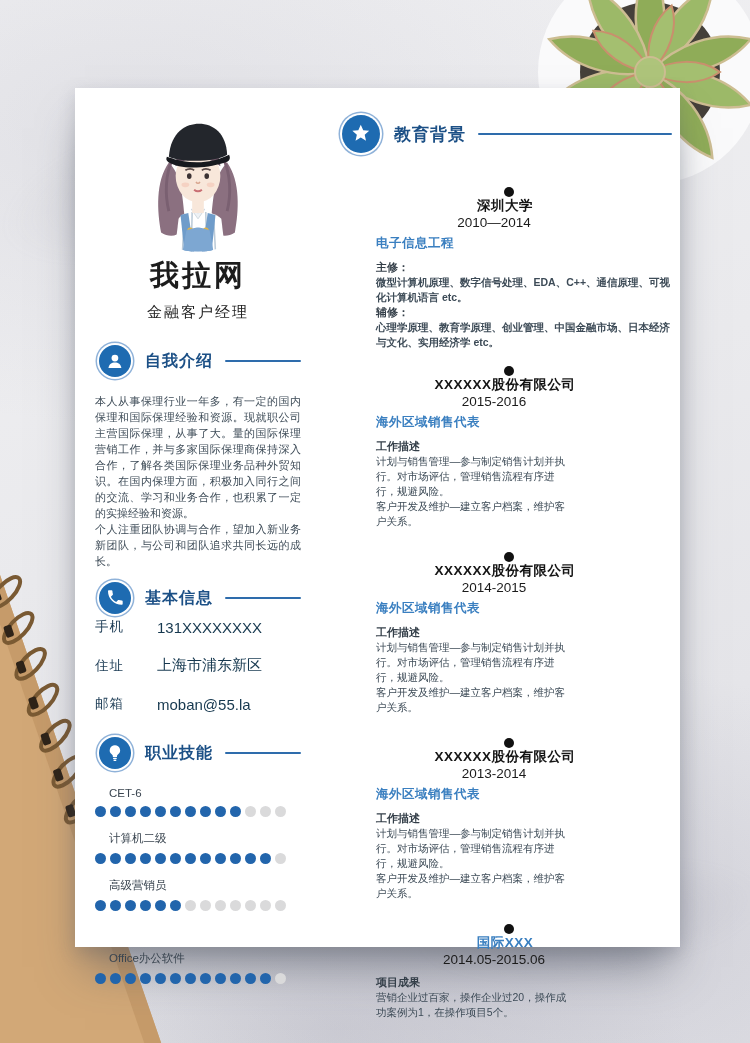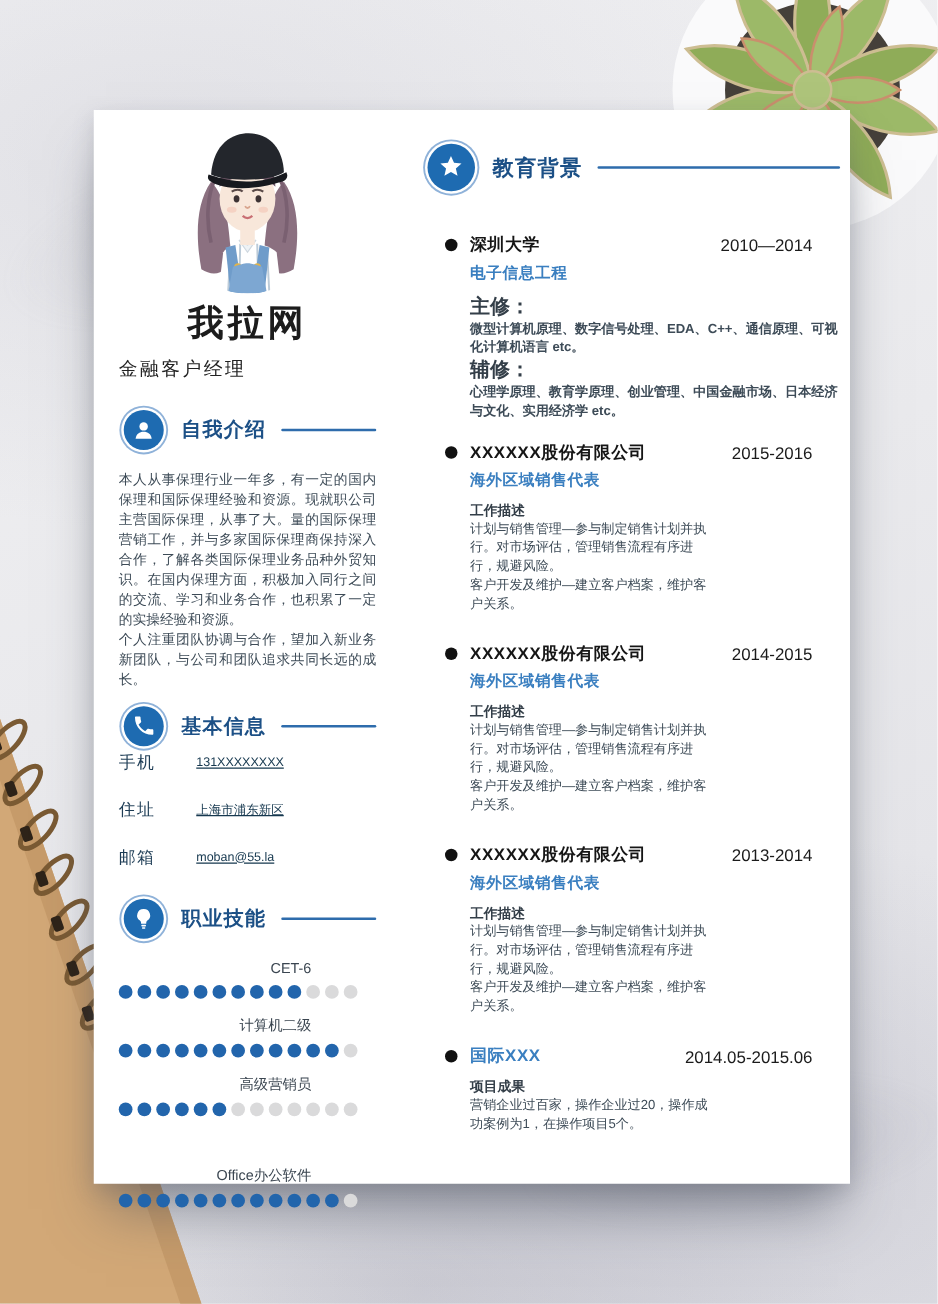--- a/index.html
+++ b/index.html
@@ -26,21 +26,21 @@
 
   
   .plant{ position:absolute; left:500px; top:-40px; width:280px; height:300px; z-index:2; }
 
   
   .page{
     position:absolute; left:75px; top:88px; width:605px; height:859px;
     background:#ffffff; z-index:5;
     box-shadow:0 30px 42px -10px rgba(70,75,90,.50), 0 6px 16px rgba(90,95,110,.22);
   }
-  .col-left { position:absolute; left:20px; top:1px; width:206px; }
+  .col-left { position:absolute; left:20px; top:18px; width:206px; }
   .col-right{ position:absolute; left:263px; top:23px; width:334px; }
 
   
   .sec-head{ display:flex; align-items:center; }
   .sec-icon{
     width:32px; height:32px; border-radius:50%;
     background:#1e6bb1; color:#fff; flex:0 0 auto;
     display:flex; align-items:center; justify-content:center;
     box-shadow:0 0 0 2px #fff, 0 0 0 3.5px #8fb2d9;
     margin:4px 2px 4px 4px;
@@ -48,59 +48,59 @@
   .col-right .sec-icon{ width:38px; height:38px; }
   .sec-icon svg{ width:62%; height:62%; }
   .sec-title{ font-size:16px; font-weight:bold; color:#1c5086; margin-left:12px; letter-spacing:1px; white-space:nowrap;}
   .col-right .sec-title{ font-size:17px; }
   .sec-line{ flex:1; height:2.5px; background:#2e6cac; margin-left:12px; border-radius:2px;}
   .sec-head.icon-low .sec-icon{ position:relative; top:13px; }
 
   
   .portrait{ width:136px; height:146px; margin:0 auto; display:block; }
   .person-name{ text-align:center; font-size:29px; font-weight:bold; color:#1c1c1c; letter-spacing:3px; margin-top:4px;}
-  .person-title{ text-align:left; font-size:15px; color:#222; margin-top:7px; letter-spacing:2px;}
+  .person-title{ text-align:center; font-size:15px; color:#222; margin-top:7px; letter-spacing:2px;}
 
   
   .about-head{ margin-top:19px; }
   .intro{ margin-top:12px; color:#3d4b57; font-size:11px; line-height:16px; text-align:justify;}
   .intro p{ margin:0; }
 
   
   .basic-head{ margin-top:9px; }
   .info-rows{ }
   .info-row{ display:flex; align-items:center; margin-bottom:20px; }
   .info-label{ width:62px; font-size:13.5px; color:#1d3c55; letter-spacing:1px;}
-  .info-value{ font-size:10px; color:#16384f;text-decoration:underline; }
+  .info-value{ font-size:15px; color:#16384f; }
 
   
   .skills-head{ margin-top:7px; }
   .skill-item{ margin-top:14px; }
   .skill-item.gap{ margin-top:40px; }
-  .skill-label{ margin-left:14px; width:140px; text-align:right; font-size:11.5px; color:#3a4550; margin-bottom:7px;}
+  .skill-label{ margin-left:14px; width:140px; text-align:left; font-size:11.5px; color:#3a4550; margin-bottom:7px;}
   .dots{ display:flex; }
   .dot{ width:11px; height:11px; border-radius:50%; margin-right:4px; flex:0 0 auto;}
   .dot.on{ background:#2265ac; }
   .dot.off{ background:#dadadb; }
 
   
-  .entry-head{ display:flex; align-items:center; }
+  .entry-head{ display:flex; align-items:center;flex-direction:column; }
   .bullet{ width:10px; height:10px; border-radius:50%; background:#111; margin:0 10px 0 18px; flex:0 0 auto;}
   .entry-name{ font-size:13.5px; font-weight:bold; color:#151515; flex:1; letter-spacing:.5px;}
   .entry-name.blue{ color:#3a7fc0; font-weight:bold; }
   .entry-date{ font-size:13.5px; color:#1b1b1b; padding-right:22px; }
   .entry-body{ margin-left:38px; }
   .entry-role{ font-size:12.5px; font-weight:bold; color:#3a7fc0; margin-top:5px; letter-spacing:.5px;}
   .desc-label{ font-size:11px; font-weight:bold; color:#333e48; margin-top:8px;}
   .desc{ font-size:10.5px; line-height:15px; color:#3d4b57; }
   .narrow{ width:192px; }
 
   .edu-entry{ margin-top:30px; }
   .cur{ margin-top:8px; }
-  .cur-label{ font-size:16px; font-weight:bold; color:#333e48;font-family:Liberation Mono, monospace; }
+  .cur-label{ font-size:11px; font-weight:bold; color:#333e48;font-family:Liberation Mono, monospace; }
   .cur-text{ font-size:10.5px; line-height:15px; color:#3d4b57; width:300px;font-weight:bold;}
 
   .work-head{ margin-top:26px; }
   .job{ margin-top:16px; margin-bottom:23px; }
   .proj-head{ margin-top:18px; }
   .proj{ margin-top:16px; }
 </style>
 </head>
 <body>
 

